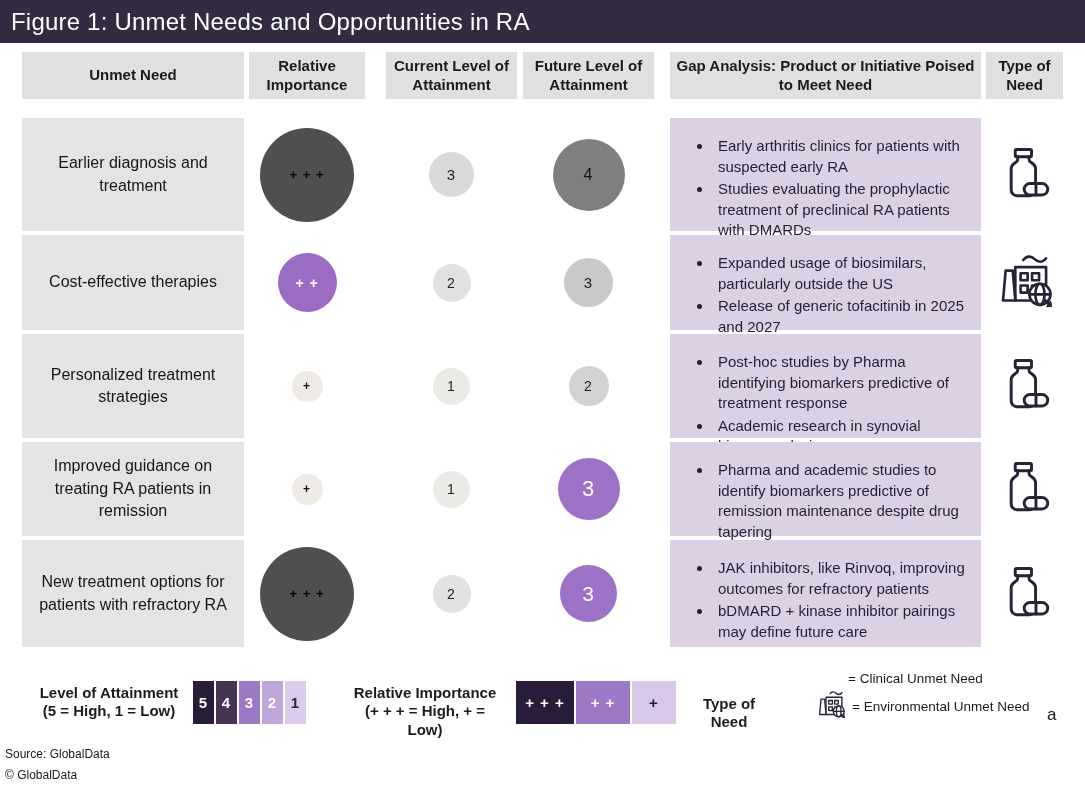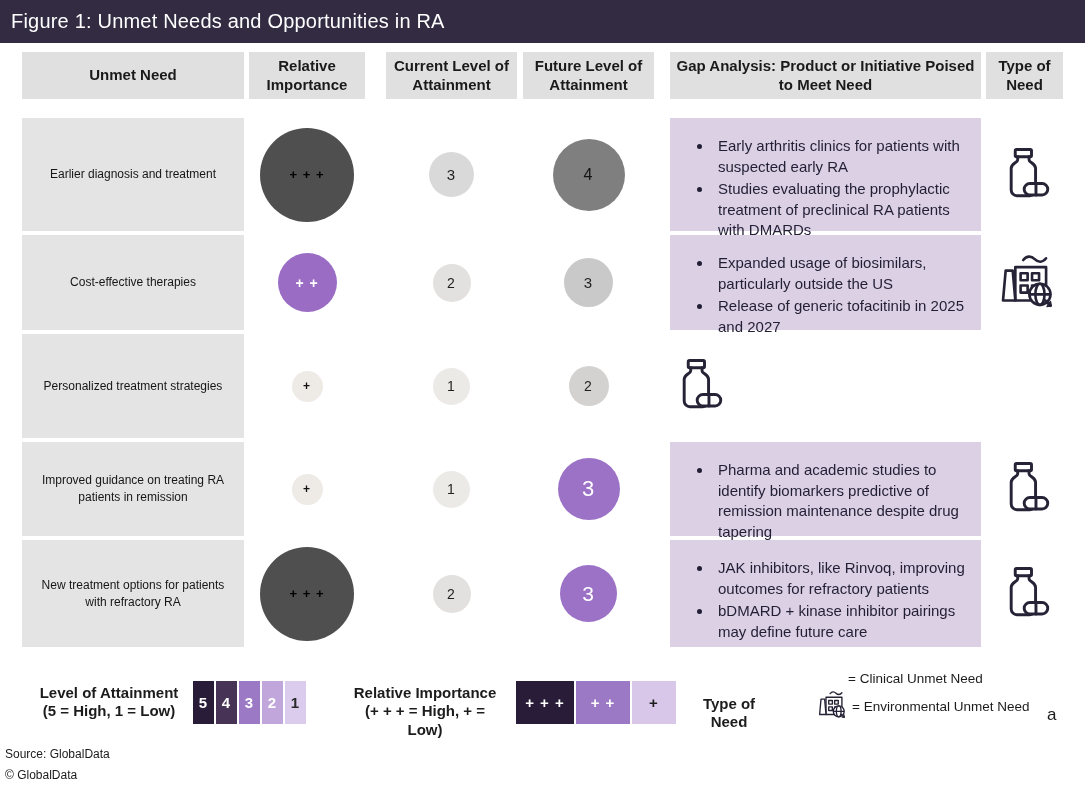--- a/index.html
+++ b/index.html
@@ -3,40 +3,40 @@
 <meta charset="utf-8">
 <style>
   html,body{margin:0;padding:0;}
   body{
     width:1085px;height:792px;position:relative;background:#ffffff;
     font-family:"Liberation Sans",sans-serif;color:#1a1a1a;overflow:hidden;
   }
   .titlebar{
     position:absolute;left:0;top:0;width:1085px;height:43px;background:#322b42;
     color:#ffffff;display:flex;align-items:center;box-sizing:border-box;
-    padding-left:11px;font-size:20px;letter-spacing:.2px;
+    padding-left:11px;font-size:24px;letter-spacing:.2px;
   }
   .table{position:absolute;left:22px;top:52px;width:1041px;}
   .hrow{display:flex;height:47px;margin-bottom:19px;}
   .hcell{
     background:#e0e0e0;display:flex;align-items:center;justify-content:center;
     text-align:center;font-weight:bold;font-size:15px;line-height:1.22;color:#1a1a1a;
     box-sizing:border-box;padding:2px 4px;
   }
   .w-need{width:222px;}
   .w-imp{width:116px;margin-left:5px;}
   .w-cur{width:131px;margin-left:21px;}
   .w-fut{width:131px;margin-left:6px;}
   .w-gap{width:311px;margin-left:16px;}
   .w-type{width:77px;margin-left:5px;}
   .row{display:flex;margin-bottom:4px;}
   .cell{box-sizing:border-box;}
   .need-cell{
     background:#e4e4e4;display:flex;align-items:center;justify-content:center;
-    text-align:center;font-size:12px;line-height:1.4;color:#161616;padding:6px 13px;
+    text-align:center;font-size:16px;line-height:1.4;color:#161616;padding:6px 13px;
   }
   .bubble-col{display:flex;align-items:center;justify-content:center;}
   .bubble{
     border-radius:50%;display:flex;align-items:center;justify-content:center;
     letter-spacing:1px;
   }
   .gap-cell{background:#dbd0e4;padding:6px 4px 6px 0;}
   .gap-cell ul{margin:12px;padding:0 0 0 31px;list-style:disc outside;}
   .gap-cell li{font-size:15px;line-height:1.37;color:#221f35;padding-left:5px;margin-bottom:2px;}
   .type-cell{display:flex;align-items:center;justify-content:center;}
@@ -133,20 +133,26 @@
       <div class="row" style="height: 104px;">
         <div class="cell need-cell w-need">Personalized treatment strategies</div>
         <div class="cell bubble-col w-imp">
           <div class="bubble" style="width: 31px; height: 31px; background: rgb(238, 235, 231); color: rgb(17, 17, 17); font-size: 12px; font-weight: bold;">+</div>
         </div>
         <div class="cell bubble-col w-cur">
           <div class="bubble" style="width: 37px; height: 37px; background: rgb(236, 234, 230); color: rgb(31, 31, 31); font-size: 14px;">1</div>
         </div>
         <div class="cell bubble-col w-fut">
           <div class="bubble" style="width: 40px; height: 40px; background: rgb(211, 210, 208); color: rgb(31, 31, 31); font-size: 14px;">2</div>
+        </div>
+        <div class="cell gap-cell w-gap">
+          <ul>
+            <li>Post-hoc studies by Pharma identifying biomarkers predictive of treatment response</li>
+            <li>Academic research in  synovial biopsy analysis</li>
+          </ul>
         </div>
         <div class="cell type-cell w-type">
           <span>
 <svg viewBox="0 0 64 64" width="52" height="52">
   <g fill="none" stroke="#262337" stroke-width="3.6" stroke-linejoin="round" stroke-linecap="round">
     <rect x="20" y="3" width="20" height="9" rx="1.5"></rect>
     <path d="M23 12 v4 c0 3 -8 4.5 -8 10 v27 a7 7 0 0 0 7 7 h16 a7 7 0 0 0 7 -7 v-27 c0 -5.5 -8 -7 -8 -10 v-4"></path>
     <rect x="31" y="45" width="29" height="14" rx="7" fill="#ffffff"></rect>
     <line x1="45.5" y1="45" x2="45.5" y2="59"></line>
   </g>

